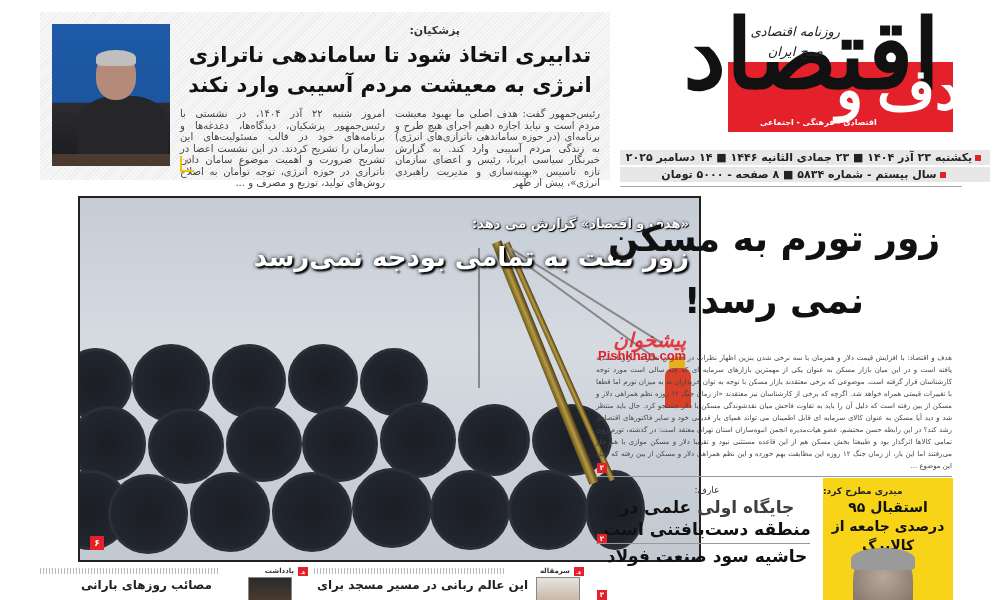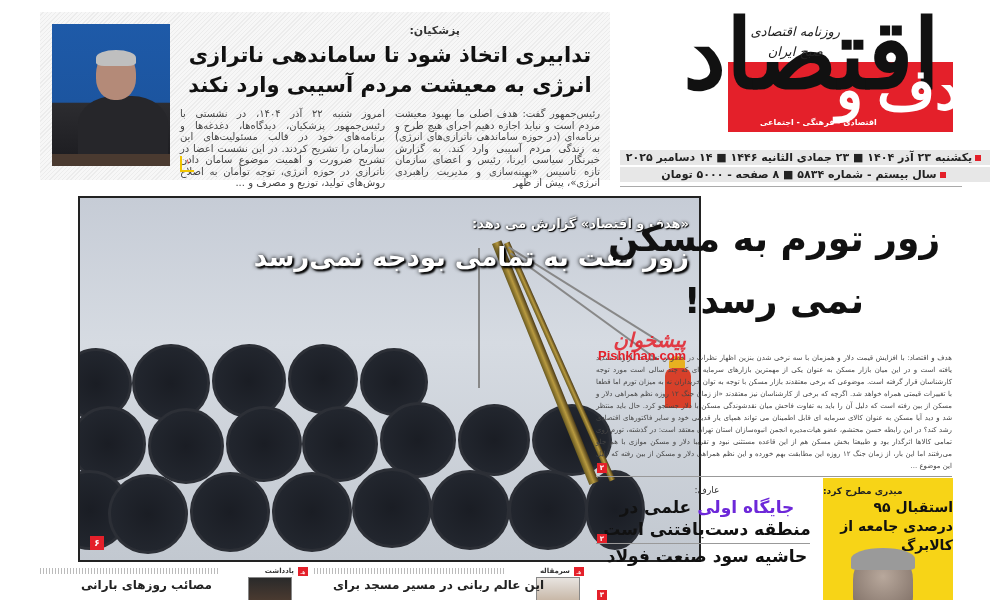--- a/index.html
+++ b/index.html
@@ -53,27 +53,27 @@
   .watermark { position: absolute; left: 598px; top: 328px; color: #e4202a; }
   .watermark .wm-fa { font-family: "DejaVu Serif", serif; font-style: italic; font-size: 20px; font-weight: bold; display: block; opacity: .85; }
   .watermark .wm-en { font-family: "Liberation Sans", sans-serif; font-size: 13px; font-weight: bold; direction: ltr; display: block; margin-top: -4px; }
   .lead-body { position: absolute; left: 596px; top: 352px; width: 356px; font-size: 7px; line-height: 12px; color: #444; text-align: justify; }
   .badge { position: absolute; width: 10px; height: 10px; background: #e4202a; color: #fff; font-size: 7px; text-align: center; line-height: 10px; font-weight: bold; }
   .hr { position: absolute; height: 1px; background: #999; }
 
   
   .aref-kicker { position: absolute; left: 600px; top: 485px; width: 214px; text-align: center; font-size: 9px; color: #333; }
   .aref-head { position: absolute; left: 600px; top: 496px; width: 214px; text-align: center; font-size: 17px; font-weight: bold; line-height: 22px; color: #111; }
-  .red { color: #6d28d9; }
+  .red { color: #404040; }
   .steel-head { position: absolute; left: 600px; top: 545px; width: 214px; text-align: center; font-size: 17px; font-weight: bold; line-height: 22px; color: #111; }
 
   
   .yellow-box { position: absolute; left: 823px; top: 478px; width: 130px; height: 122px; background: #f7d417; overflow: hidden; }
   .yb-kicker { position: absolute; right: 0; left: 0; top: 8px; text-align: left; font-size: 9px; font-weight: bold; color: #222; }
-  .yb-head { position: absolute; left: 0; right: 0; top: 20px; font-size: 14px; font-weight: bold; line-height: 19px; color: #111; }
+  .yb-head { position: absolute; left: 0; right: 0; top: 20px; text-align: center; font-size: 14px; font-weight: bold; line-height: 19px; color: #111; }
   .yb-face { position: absolute; left: 30px; top: 72px; width: 60px; height: 66px; border-radius: 45% 45% 30% 30%; background: radial-gradient(circle at 50% 40%, #b8a89c 0%, #8a7a70 70%, #6a5a52 100%); }
   .yb-hair { position: absolute; left: 28px; top: 70px; width: 64px; height: 22px; border-radius: 50% 50% 10% 10%; background: #9a9a9a; }
 
   
   .bottom-strip { position: absolute; top: 566px; height: 34px; }
   .bs-label-row { position: absolute; top: 0; height: 10px; display: flex; align-items: center; }
   .bs-tag { font-size: 7px; color: #333; font-weight: bold; margin: 0 4px; }
   .bs-icon { width: 10px; height: 9px; background: #e4202a; color: #fff; font-size: 6px; text-align: center; line-height: 9px; }
   .bs-hatch { position: absolute; top: 2px; height: 6px; background: repeating-linear-gradient(90deg, #bbb 0 1px, transparent 1px 3px); }
   .bs-title { position: absolute; top: 12px; font-size: 12px; font-weight: bold; color: #222; white-space: nowrap; }
@@ -173,21 +173,21 @@
   <div class="yb-hair"></div>
 </div>
 
 <div class="bottom-strip" style="left:314px; width:270px;">
   <div class="bs-label-row" style="right:0;">
     <span class="bs-icon">هـ</span>
     <span class="bs-tag">سرمقاله</span>
   </div>
   <div class="bs-hatch" style="left:0; width:190px;"></div>
   <div class="bs-photo" style="right:4px;"></div>
-  <div class="bs-title" style="right:40px;">این عالم ربانی در مسیر مسجد برای</div>
+  <div class="bs-title" style="right:56px;">این عالم ربانی در مسیر مسجد برای</div>
 </div>
 
 <div class="bottom-strip" style="left:40px; width:268px;">
   <div class="bs-label-row" style="right:0;">
     <span class="bs-icon">هـ</span>
     <span class="bs-tag">یادداشت</span>
   </div>
   <div class="bs-hatch" style="left:0; width:180px;"></div>
   <div class="bs-photo dark" style="right:16px;"></div>
   <div class="bs-title" style="right:96px;">مصائب روزهای بارانی</div>

